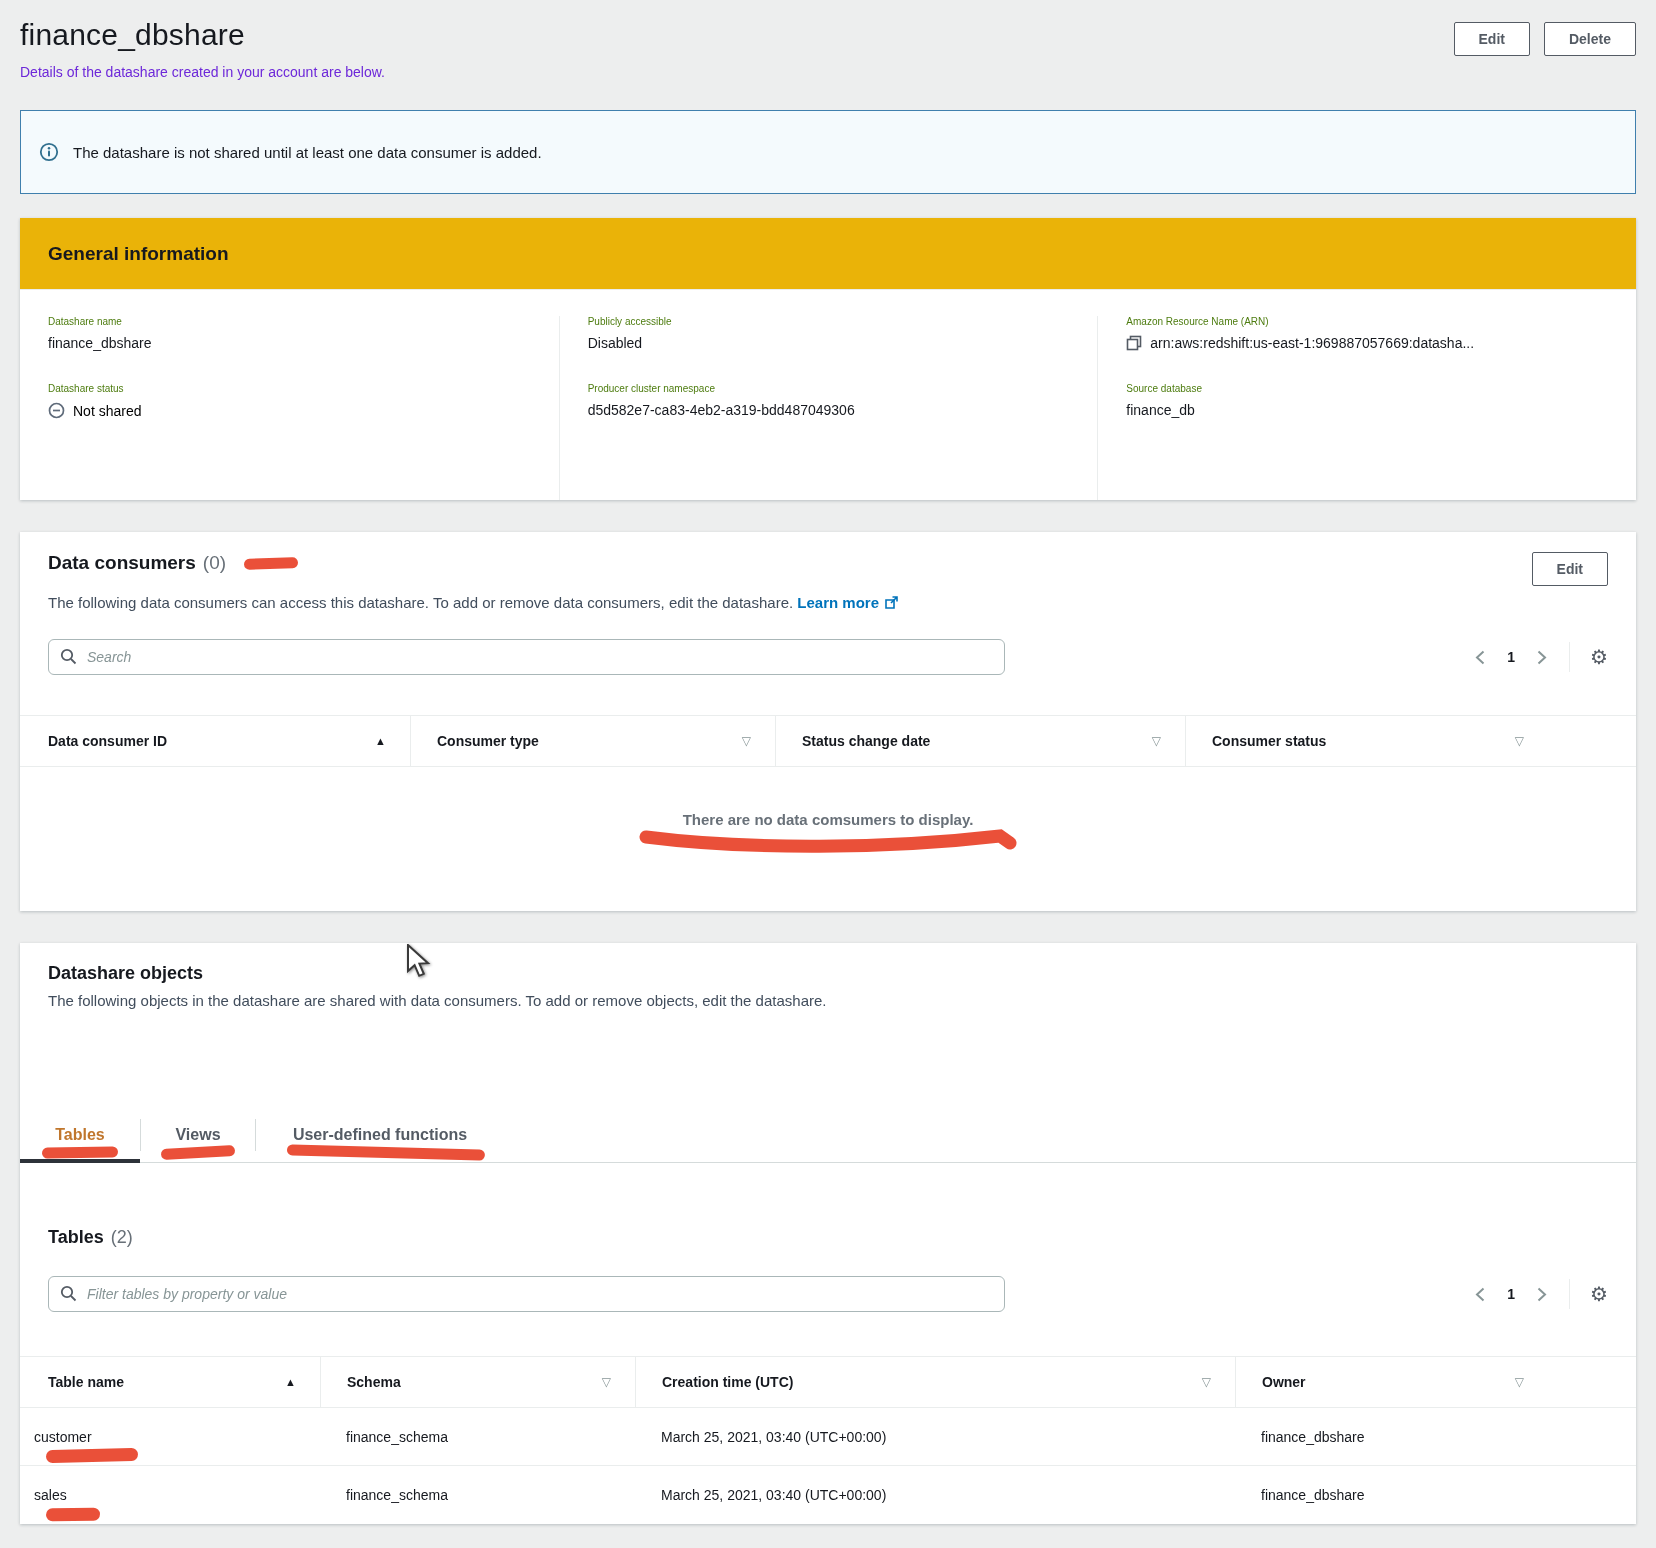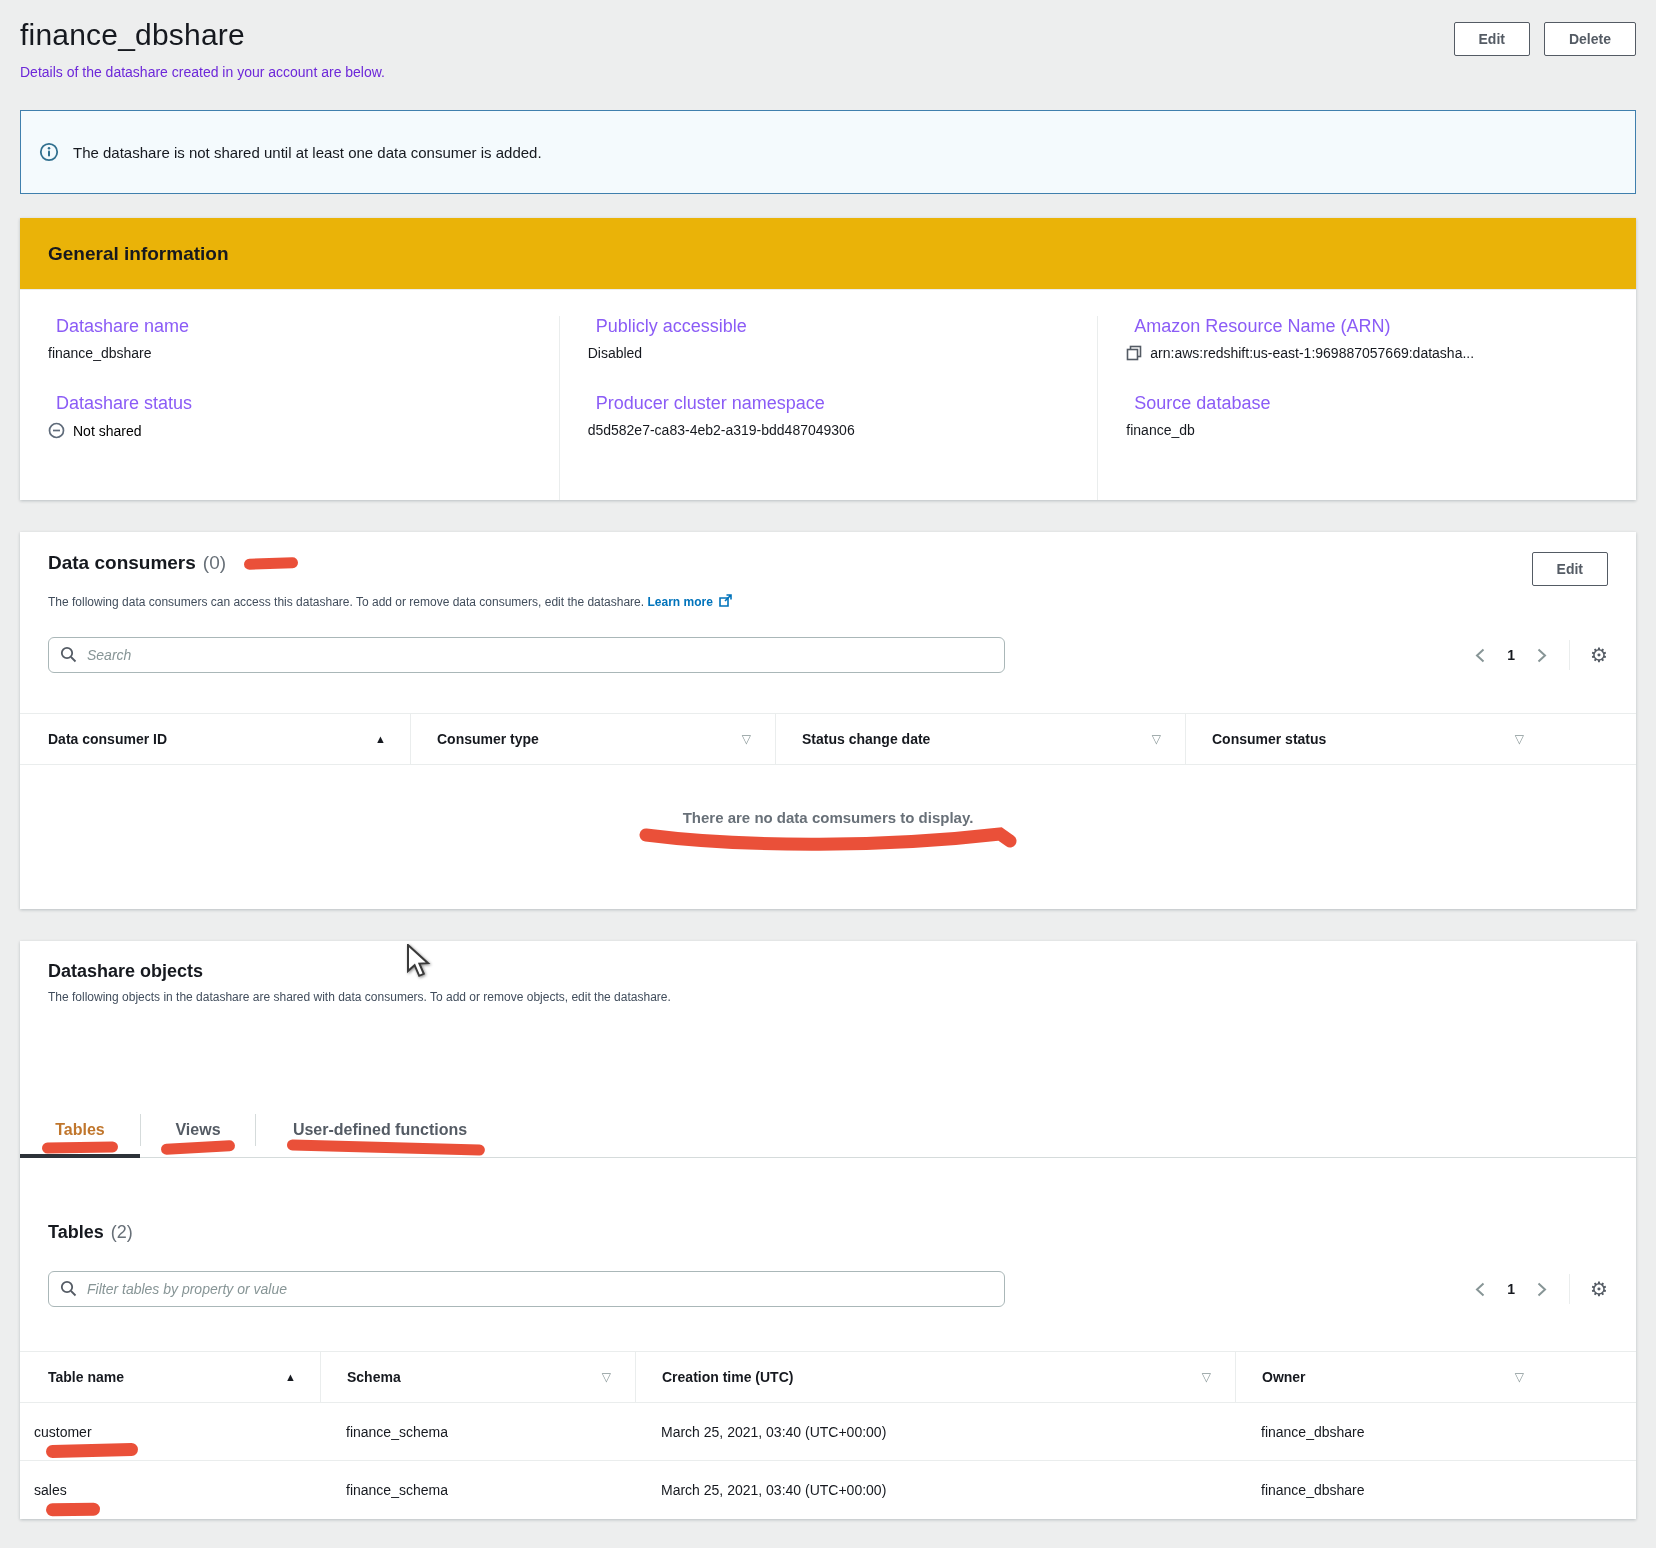--- a/index.html
+++ b/index.html
@@ -25,29 +25,29 @@
 
   
   .gi-card { margin-top:24px; }
   .gi-head { height:72px; background:#eab308; border-bottom:1px solid #eaeded;
              display:flex; align-items:center; padding:0 28px; }
   .gi-head h2 { font-size:19px; font-weight:700; color:#16191f; }
   .gi-body { display:grid; grid-template-columns:1fr 1fr 1fr; height:210px; padding:26px 0 0 0; }
   .gi-col { padding:0 28px; }
   .gi-col + .gi-col { border-left:1px solid #eaeded; }
   .field { margin-bottom:32px; }
-  .field-label { font-size:18px; color:#8b5cf6; margin-bottom:8px;margin-left:8px; }
+  .field-label { font-size:10px; color:#4d7c0f; margin-bottom:8px; }
   .field-value { font-size:14px; color:#16191f; display:flex; align-items:center; gap:8px; }
 
   
   .sec-card { margin-top:32px; padding:20px 28px 12px 28px; }
   .sec-title-row { display:flex; justify-content:space-between; align-items:flex-start; }
   .sec-title { font-size:19px; font-weight:700; color:#16191f; display:flex; align-items:center; }
   .sec-count { font-weight:400; color:#687078; margin-left:7px; }
-  .sec-desc { margin-top:8px; font-size:12px; color:#414d5c; }
+  .sec-desc { margin-top:8px; font-size:15px; color:#414d5c; }
   .link { color:#0073bb; font-weight:700; text-decoration:none; cursor:pointer; }
   .ext-icon { display:inline-block; margin-left:5px; vertical-align:-2px; }
 
   
   .toolbar { margin-top:26px; display:flex; align-items:center; }
   .search-box { position:relative; width:957px; }
   .search-box input { width:100%; height:36px; border:1px solid #aab7b8; border-radius:6px;
                       padding:0 10px 0 38px; font-size:14px; color:#16191f; font-family:inherit; background:#fff; }
   .search-box input::placeholder { font-style:italic; color:#879596; }
   .search-glyph { position:absolute; left:12px; top:9px; }

